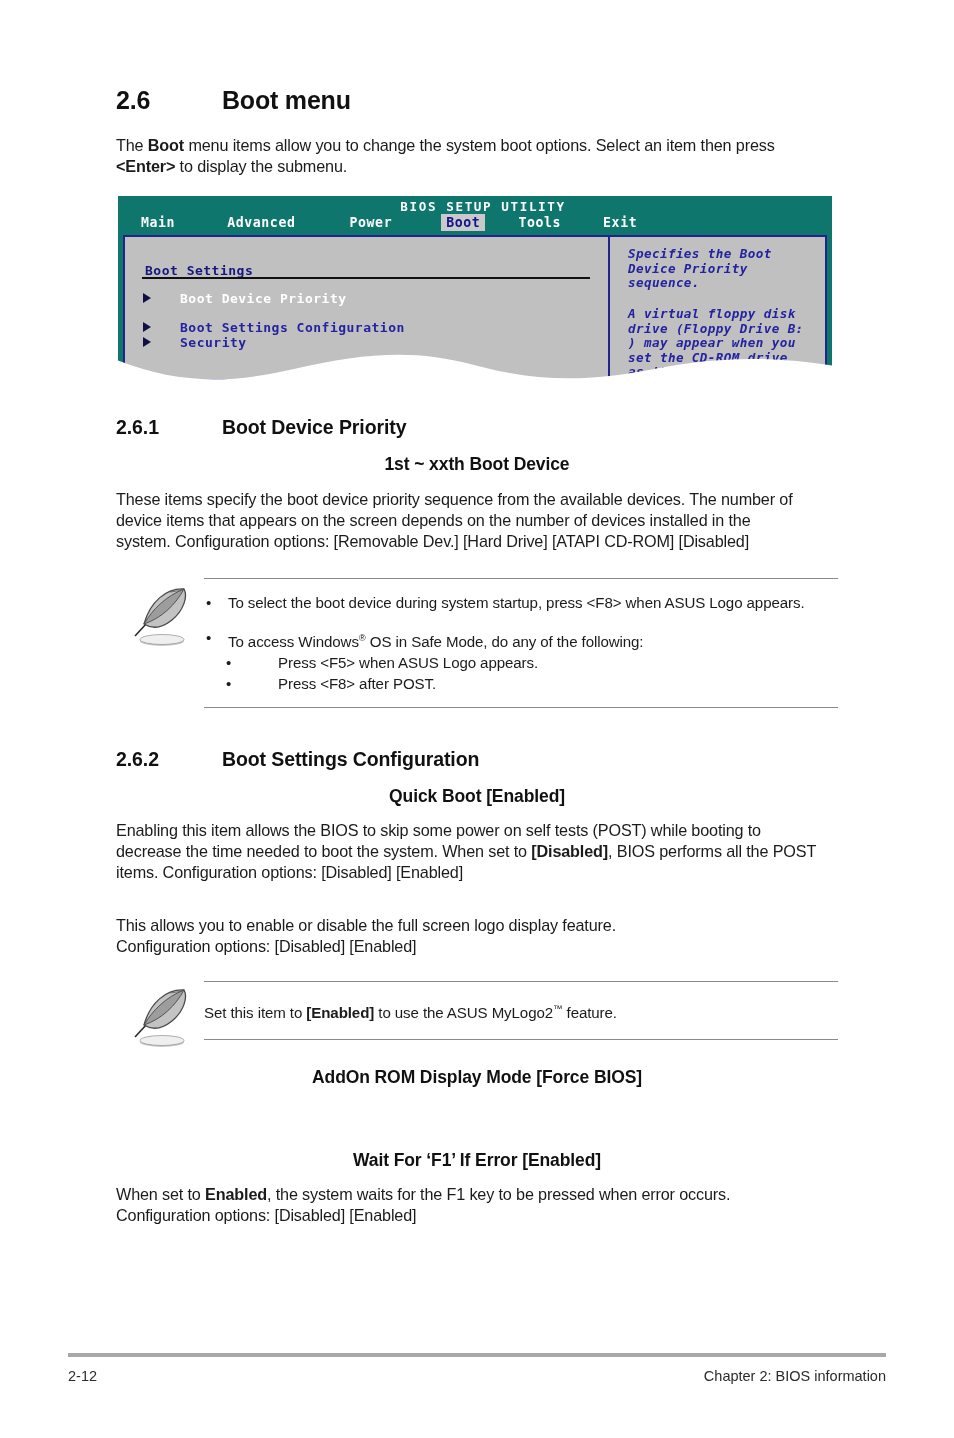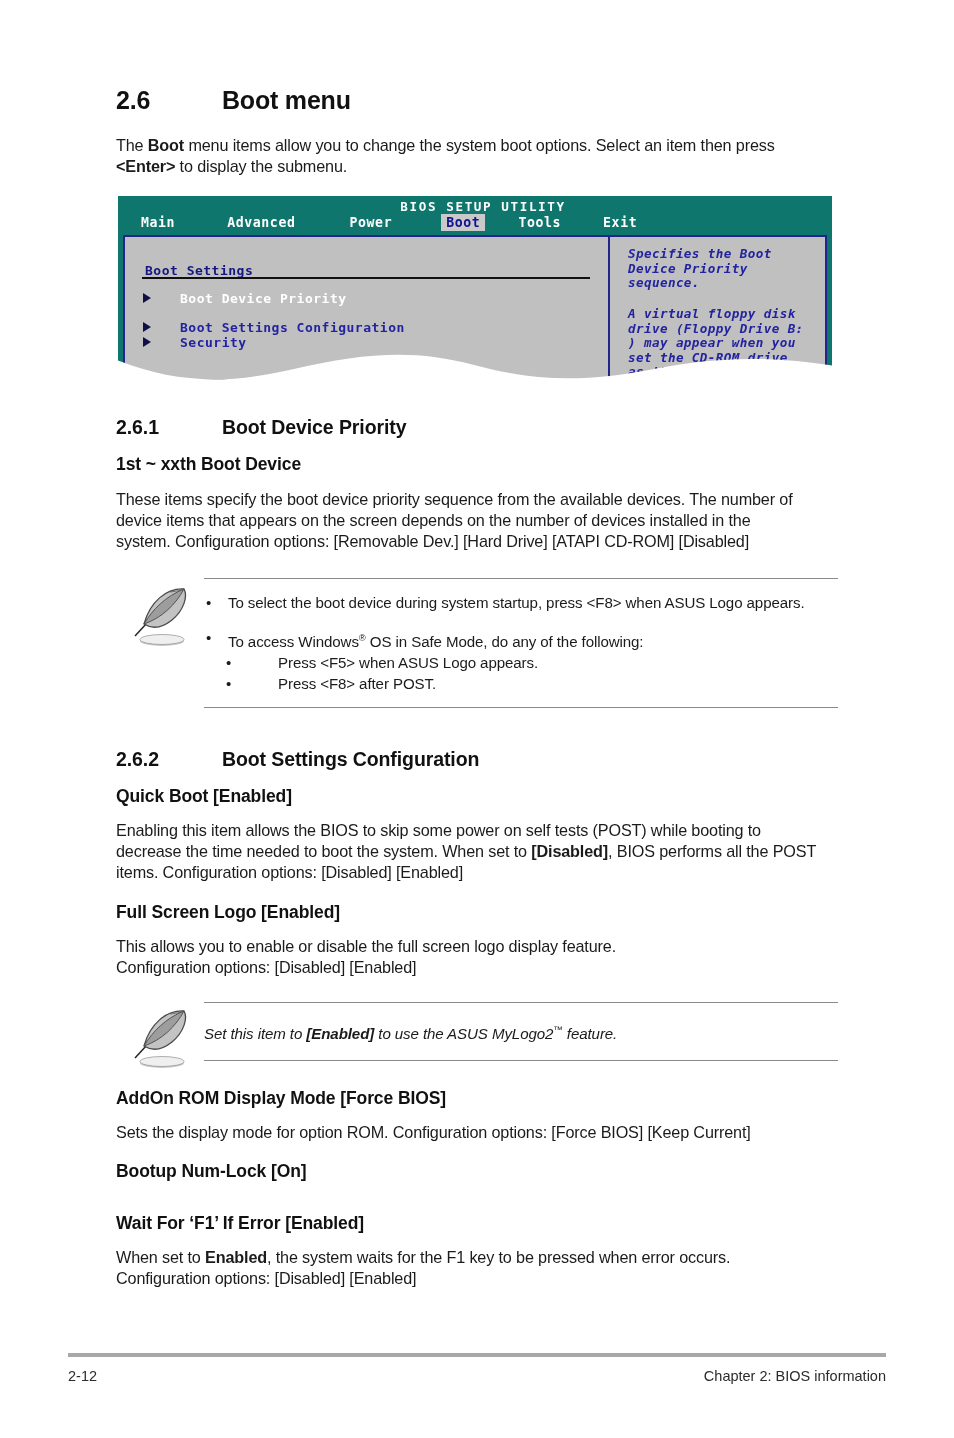--- a/index.html
+++ b/index.html
@@ -49,20 +49,21 @@
     color: #111;
   }
   .h2num { width: 106px; flex: none; }
   .h2text { }
 
   .h3 {
     font-size: 17.5px;
     font-weight: bold;
     color: #111;
     letter-spacing: -0.1px;
+    text-align: center;
   }
 
   
   .p {
     font-size: 16.2px;
     line-height: 21px;
     color: #1b1b1b;
     letter-spacing: -0.15px;
   }
   .p b { font-weight: bold; }
@@ -252,21 +253,20 @@
     padding-left: 2px;
   }
   .note-line.sub { padding-left: 20px; }
   .note-line.sub .bullet { width: 52px; }
   .note-gap { height: 14px; }
   .note-plain {
     font-size: 15.1px;
     line-height: 21px;
     color: #1b1b1b;
     letter-spacing: -0.1px;
-    font-style: italic;
   }
   .sup { font-size: 9.5px; vertical-align: super; }
 
   
   .footer-rule {
     position: absolute;
     left: 68px;
     top: 1353px;
     width: 818px;
     height: 3.5px;
@@ -405,21 +405,20 @@
     </div>
 
     <div style="height:15px"></div>
     <div class="h3">Quick Boot [Enabled]</div>
     <div style="height:13px"></div>
     <div class="p" style="width:712px">
       <span>Enabling this item allows the BIOS to skip some power on self tests (POST) while booting to decrease the time needed to boot the system. When set to </span><b>[Disabled]</b><span>, BIOS performs all the POST items. Configuration options: [Disabled] [Enabled]</span>
     </div>
 
     <div style="height:19px"></div>
-    <div class="h3">Full Screen Logo [Enabled]</div>
     <div style="height:13px"></div>
     <div class="p">This allows you to enable or disable the full screen logo display feature.</div>
     <div class="p">Configuration options: [Disabled] [Enabled]</div>
 
     <div style="height:24px"></div>
     <div class="note">
       <div class="note-icon">
         <svg width="80" height="80" viewBox="0 0 80 80" style="position:absolute;left:6px;top:0px">
           <ellipse cx="40" cy="61" rx="22" ry="5" fill="#c9c9c9"></ellipse>
           <ellipse cx="40" cy="59.5" rx="22" ry="5" fill="#efefef" stroke="#9a9a9a" stroke-width="0.8"></ellipse>
@@ -432,24 +431,22 @@
       <div class="note-body" style="padding:16px 0 16px 0">
         <div class="note-plain">
           <span>Set this item to </span><b>[Enabled]</b><span> to use the ASUS MyLogo2</span><span class="sup">™</span><span> feature.</span>
         </div>
       </div>
     </div>
 
     <div style="height:27px"></div>
     <div class="h3">AddOn ROM Display Mode [Force BIOS]</div>
     <div style="height:13px"></div>
-    <div class="p">Sets the display mode for option ROM. Configuration options: [Force BIOS] [Keep Current]</div>
 
     <div style="height:18px"></div>
-    <div class="h3">Bootup Num-Lock [On]</div>
     <div style="height:13px"></div>
 
     <div style="height:18px"></div>
     <div class="h3">Wait For ‘F1’ If Error [Enabled]</div>
     <div style="height:13px"></div>
     <div class="p">
       <span>When set to </span><b>Enabled</b><span>, the system waits for the F1 key to be pressed when error occurs.</span>
     </div>
     <div class="p">Configuration options: [Disabled] [Enabled]</div>
 

